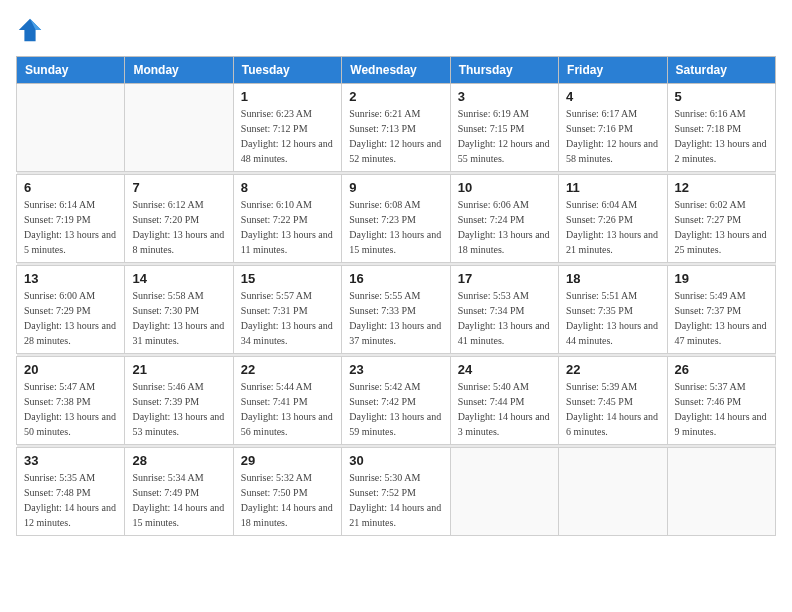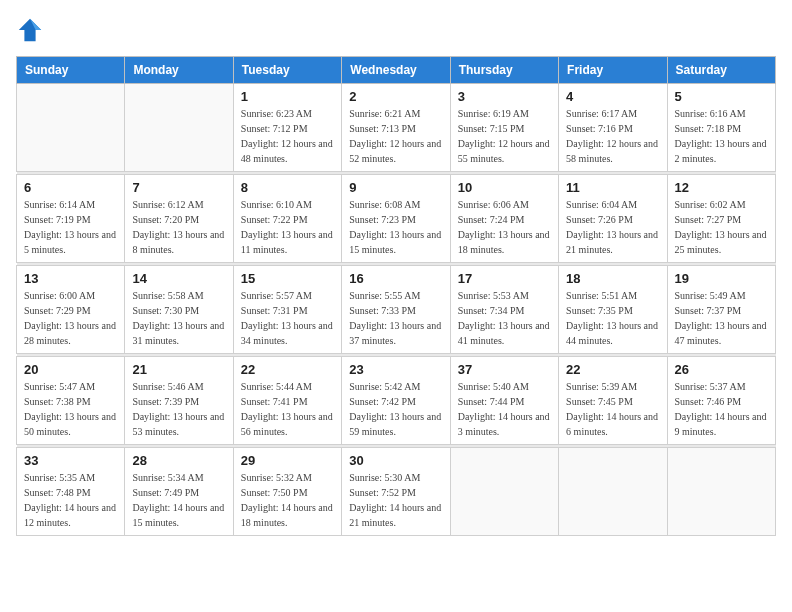--- a/index.html
+++ b/index.html
@@ -229,21 +229,21 @@
         </td>
         <td>
           <span class="day-number">22</span>
           <div class="day-info">Sunrise: 5:44 AM<br>Sunset: 7:41 PM<br>Daylight: 13 hours and 56 minutes.</div>
         </td>
         <td>
           <span class="day-number">23</span>
           <div class="day-info">Sunrise: 5:42 AM<br>Sunset: 7:42 PM<br>Daylight: 13 hours and 59 minutes.</div>
         </td>
         <td>
-          <span class="day-number">37</span>
+          <span class="day-number">24</span>
           <div class="day-info">Sunrise: 5:40 AM<br>Sunset: 7:44 PM<br>Daylight: 14 hours and 3 minutes.</div>
         </td>
         <td>
           <span class="day-number">22</span>
           <div class="day-info">Sunrise: 5:39 AM<br>Sunset: 7:45 PM<br>Daylight: 14 hours and 6 minutes.</div>
         </td>
         <td>
           <span class="day-number">26</span>
           <div class="day-info">Sunrise: 5:37 AM<br>Sunset: 7:46 PM<br>Daylight: 14 hours and 9 minutes.</div>
         </td>

